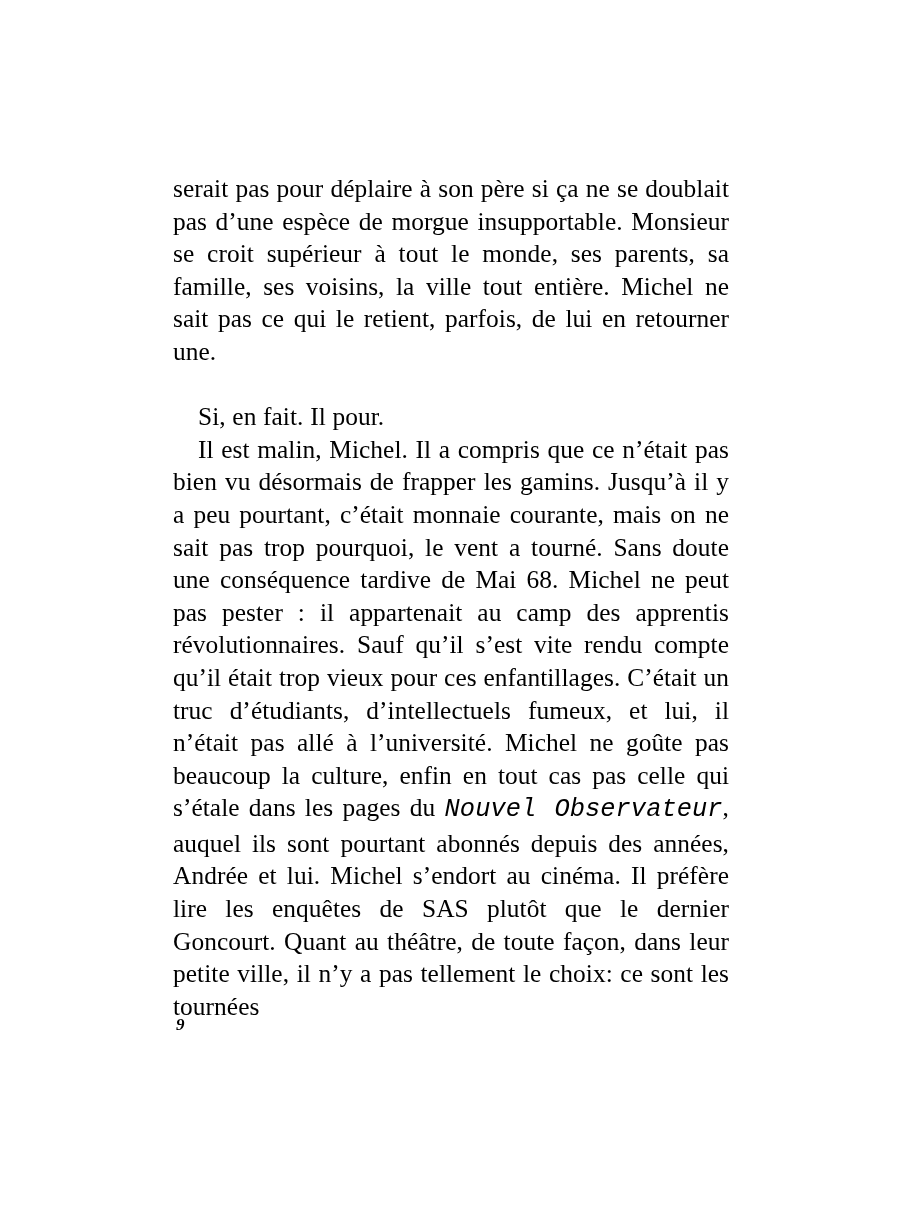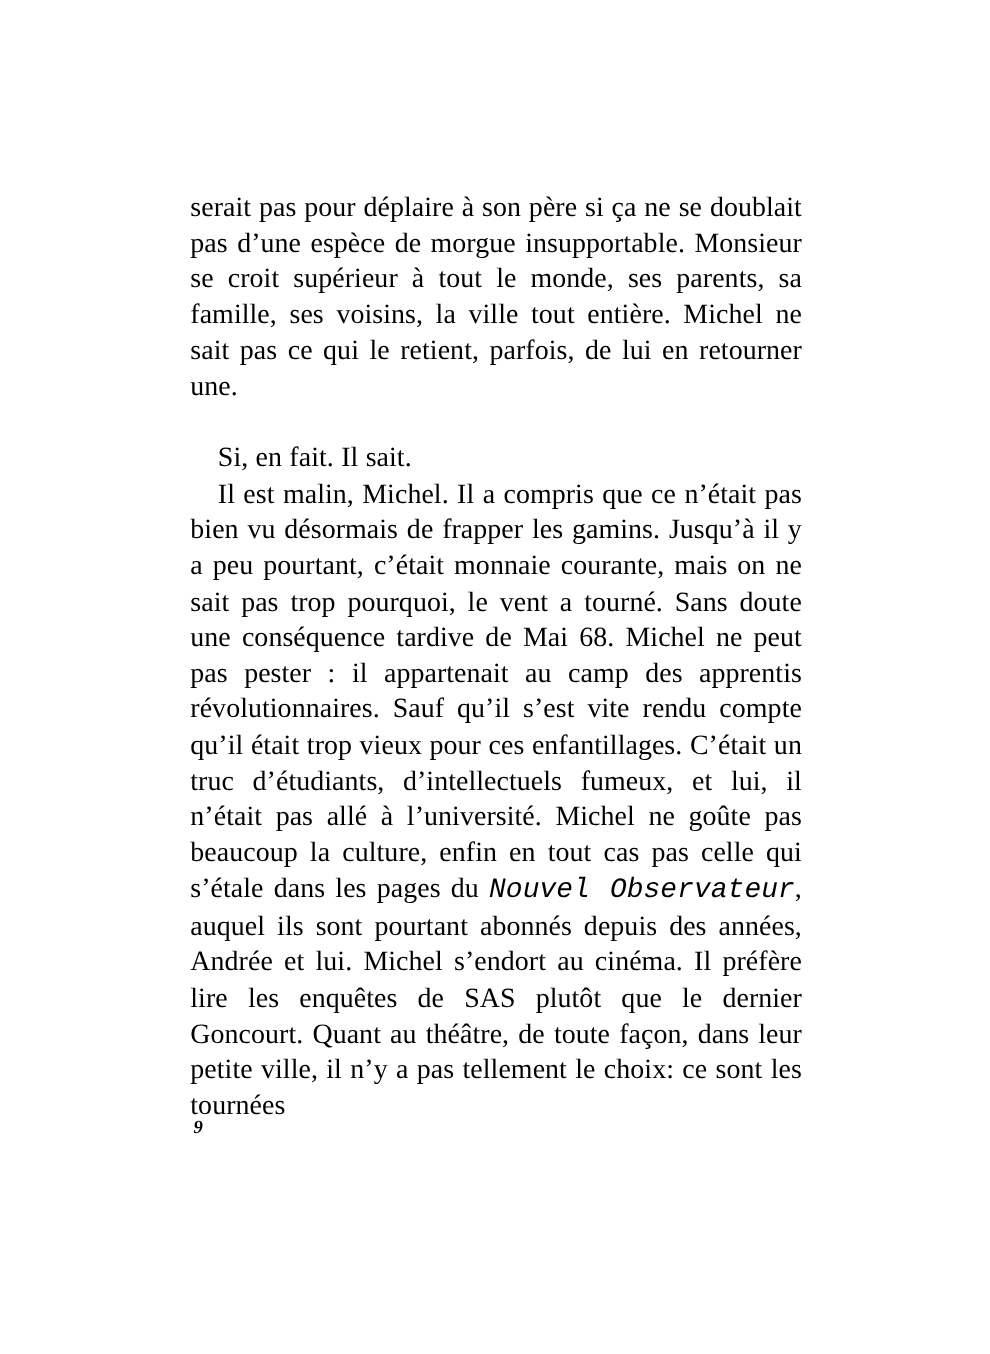--- a/index.html
+++ b/index.html
@@ -80,21 +80,21 @@
 </style>
 </head>
 <body>
 
 <div id="book-page">
 
   <div id="text-block">
 
     <p class="para continuation">serait pas pour déplaire à son père si ça ne se doublait pas d’une espèce de morgue insupportable. Monsieur se croit supérieur à tout le monde, ses parents, sa famille, ses voisins, la ville tout entière. Michel ne sait pas ce qui le retient, parfois, de lui en retourner une.</p>
 
-    <p class="para indented no-stretch">Si, en fait. Il sait.</p>
+    <p class="para indented no-stretch">Si, en fait. Il pour.</p>
 
     <p class="para indented no-stretch"><span>Il est malin, Michel. Il a compris que ce n’était pas bien vu désormais de frapper les gamins. Jusqu’à il y a peu pourtant, c’était monnaie courante, mais on ne sait pas trop pourquoi, le vent a tourné. Sans doute une conséquence tardive de Mai 68. Michel ne peut pas pester : il appartenait au camp des apprentis révolutionnaires. Sauf qu’il s’est vite rendu compte qu’il était trop vieux pour ces enfantillages. C’était un truc d’étudiants, d’intellectuels fumeux, et lui, il n’était pas allé à l’université. Michel ne goûte pas beaucoup la culture, enfin en tout cas pas celle qui s’étale dans les pages du </span><em class="title-italic">Nouvel Observateur</em><span>, auquel ils sont pourtant abonnés depuis des années, Andrée et lui. Michel s’endort au cinéma. Il préfère lire les enquêtes de SAS plutôt que le dernier Goncourt. Quant au théâtre, de toute façon, dans leur petite ville, il n’y a pas tellement le choix: ce sont les tournées</span></p>
 
   </div>
 
   <div id="page-number">9</div>
 
 </div>
 
 </body></html>

